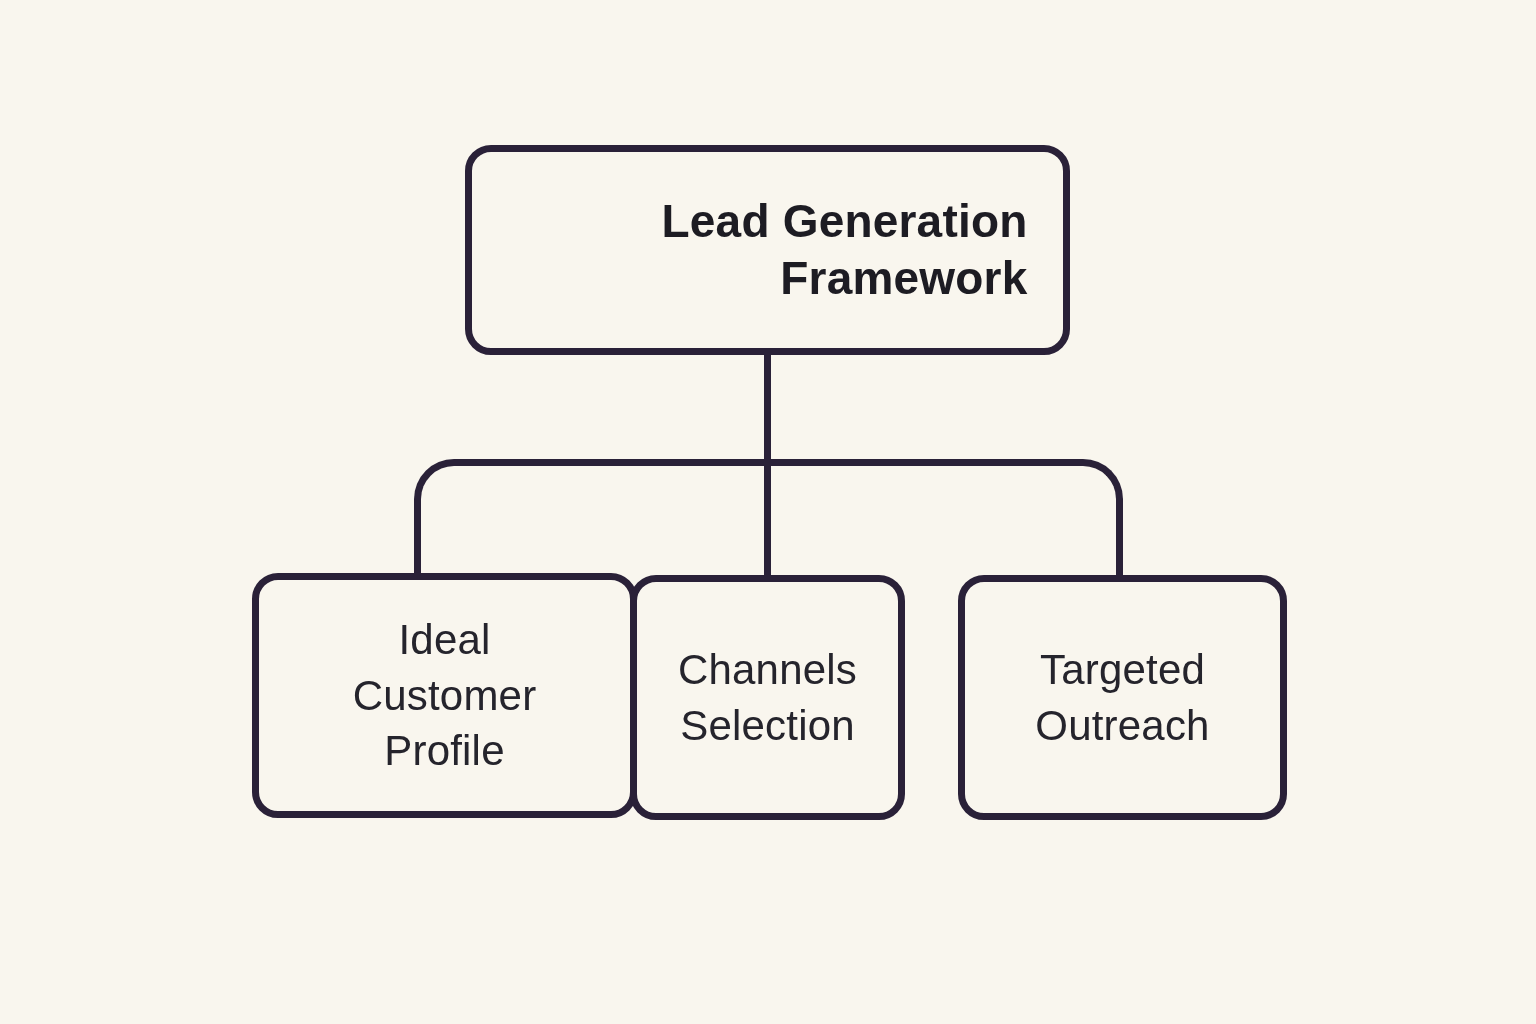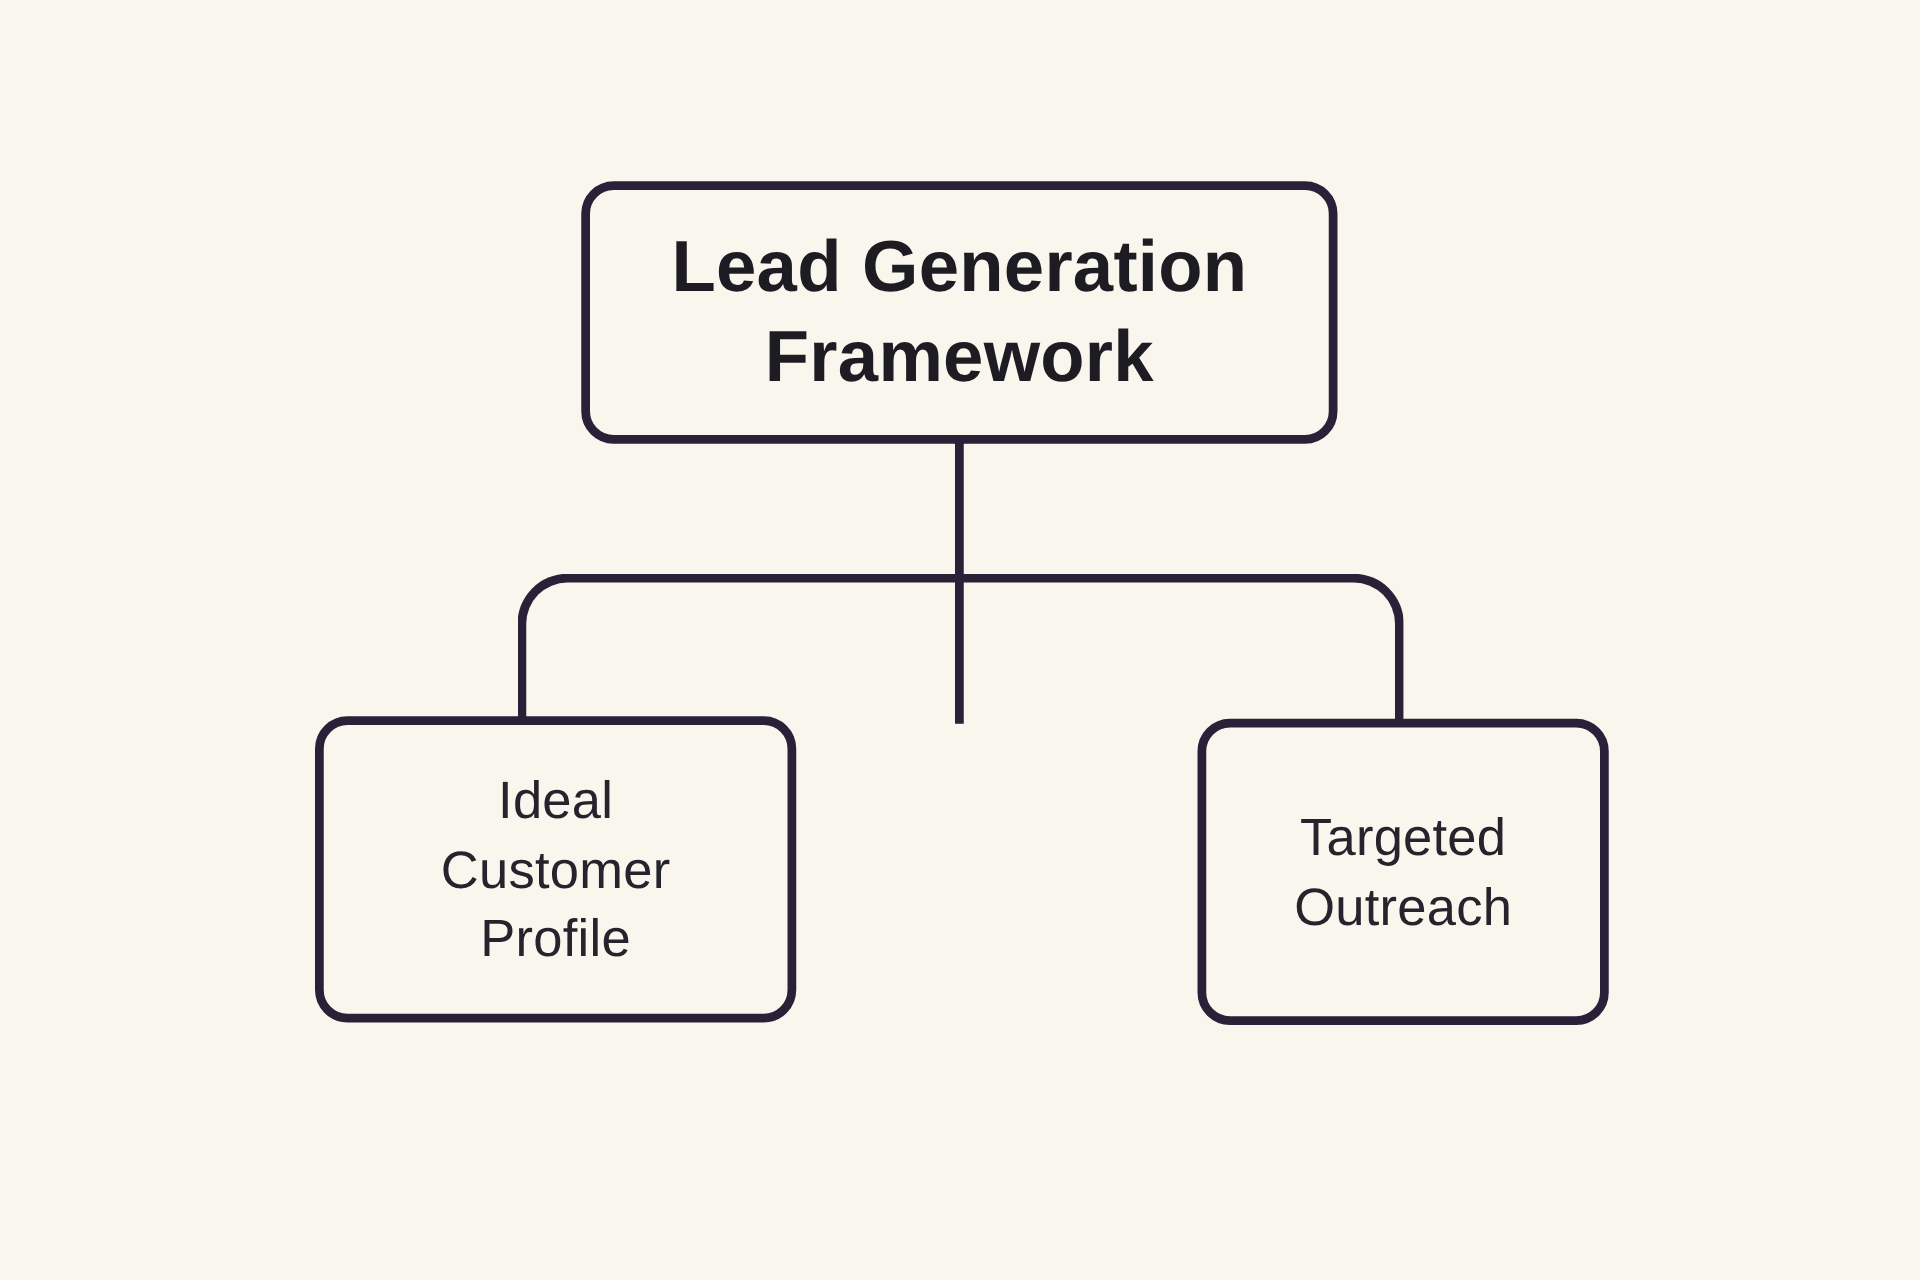--- a/index.html
+++ b/index.html
@@ -37,26 +37,27 @@
     text-align: center;
     z-index: 2;
   }
   .node-root {
     left: 465px;
     top: 145px;
     width: 605px;
     height: 210px;
   }
   .node-root .label {
-    font-size: 58px;
+    font-size: 46px;
     font-weight: bold;
     color: var(--root-text);
     line-height: 1.25;
     letter-spacing: 0.2px;
     max-width: 520px;
+    text-align: right;
   }
   .node-child .label {
     font-size: 42px;
     font-weight: normal;
     color: var(--child-text);
     line-height: 1.32;
     letter-spacing: 0.2px;
   }
   .node-child-1 {
     left: 252px;
@@ -116,18 +117,21 @@
   <div class="connector-staple"></div>
 
   <div class="node node-root">
     <div class="label">Lead Generation Framework</div>
   </div>
 
   <div class="node node-child node-child-1">
     <div class="label">Ideal Customer Profile</div>
   </div>
 
+  <div class="node node-child node-child-2">
+    <div class="label">Channels Selection</div>
+  </div>
 
   <div class="node node-child node-child-3">
     <div class="label">Targeted Outreach</div>
   </div>
 
 </div>
 
 </body></html>

